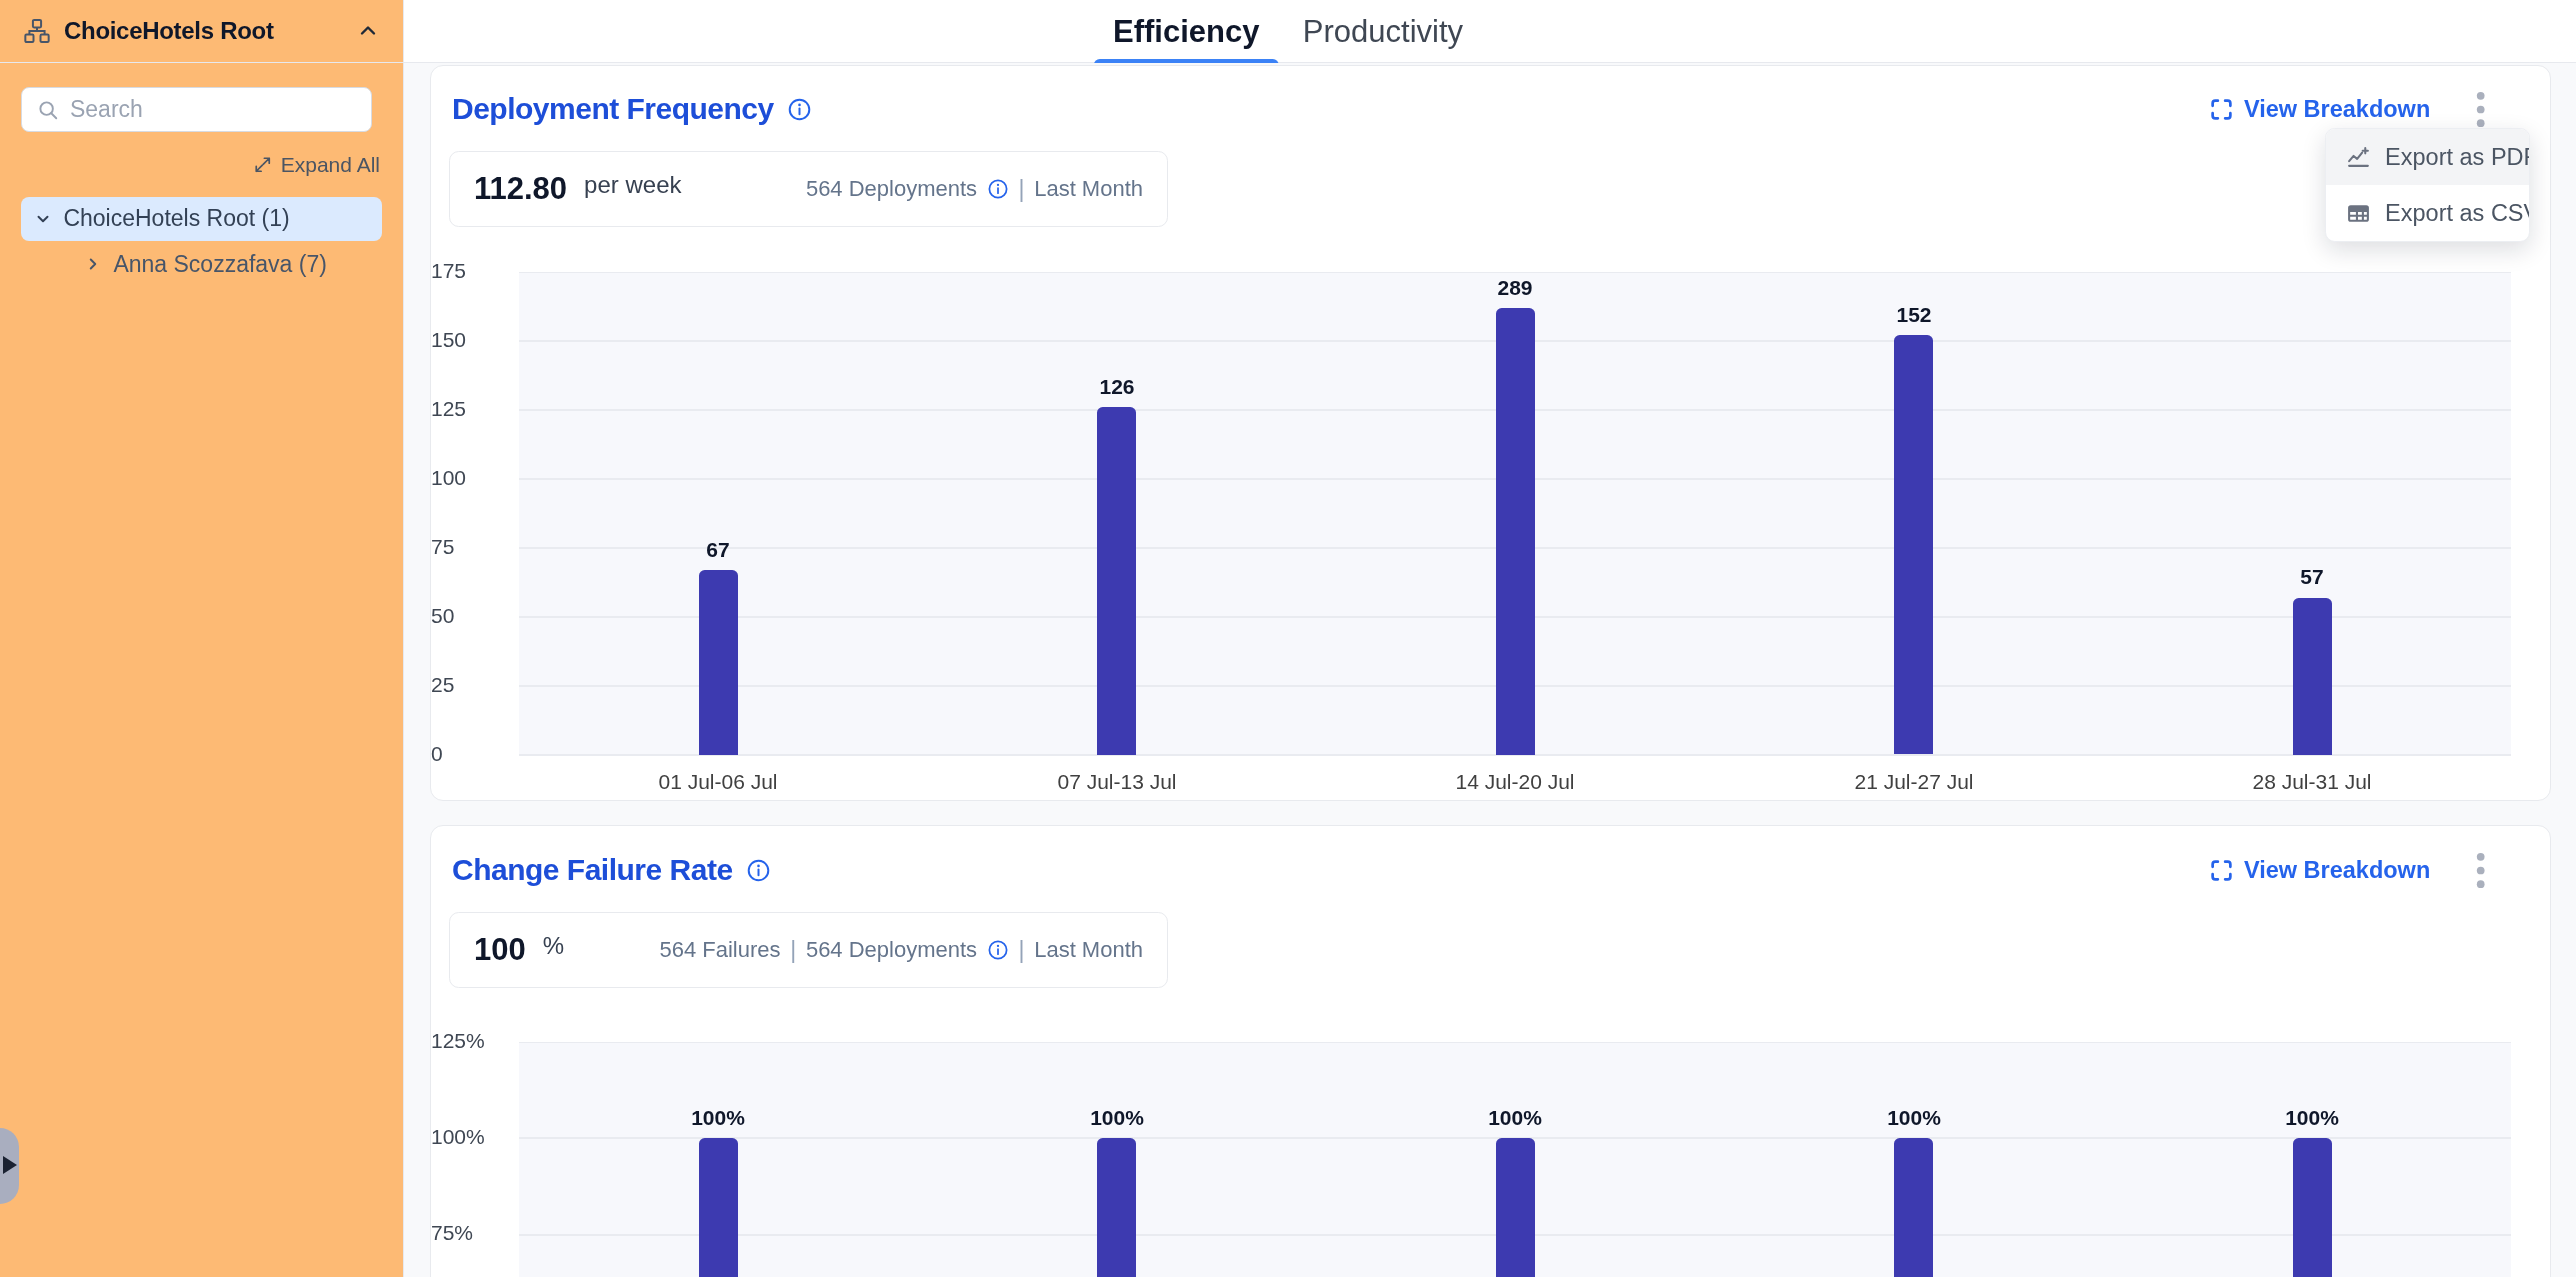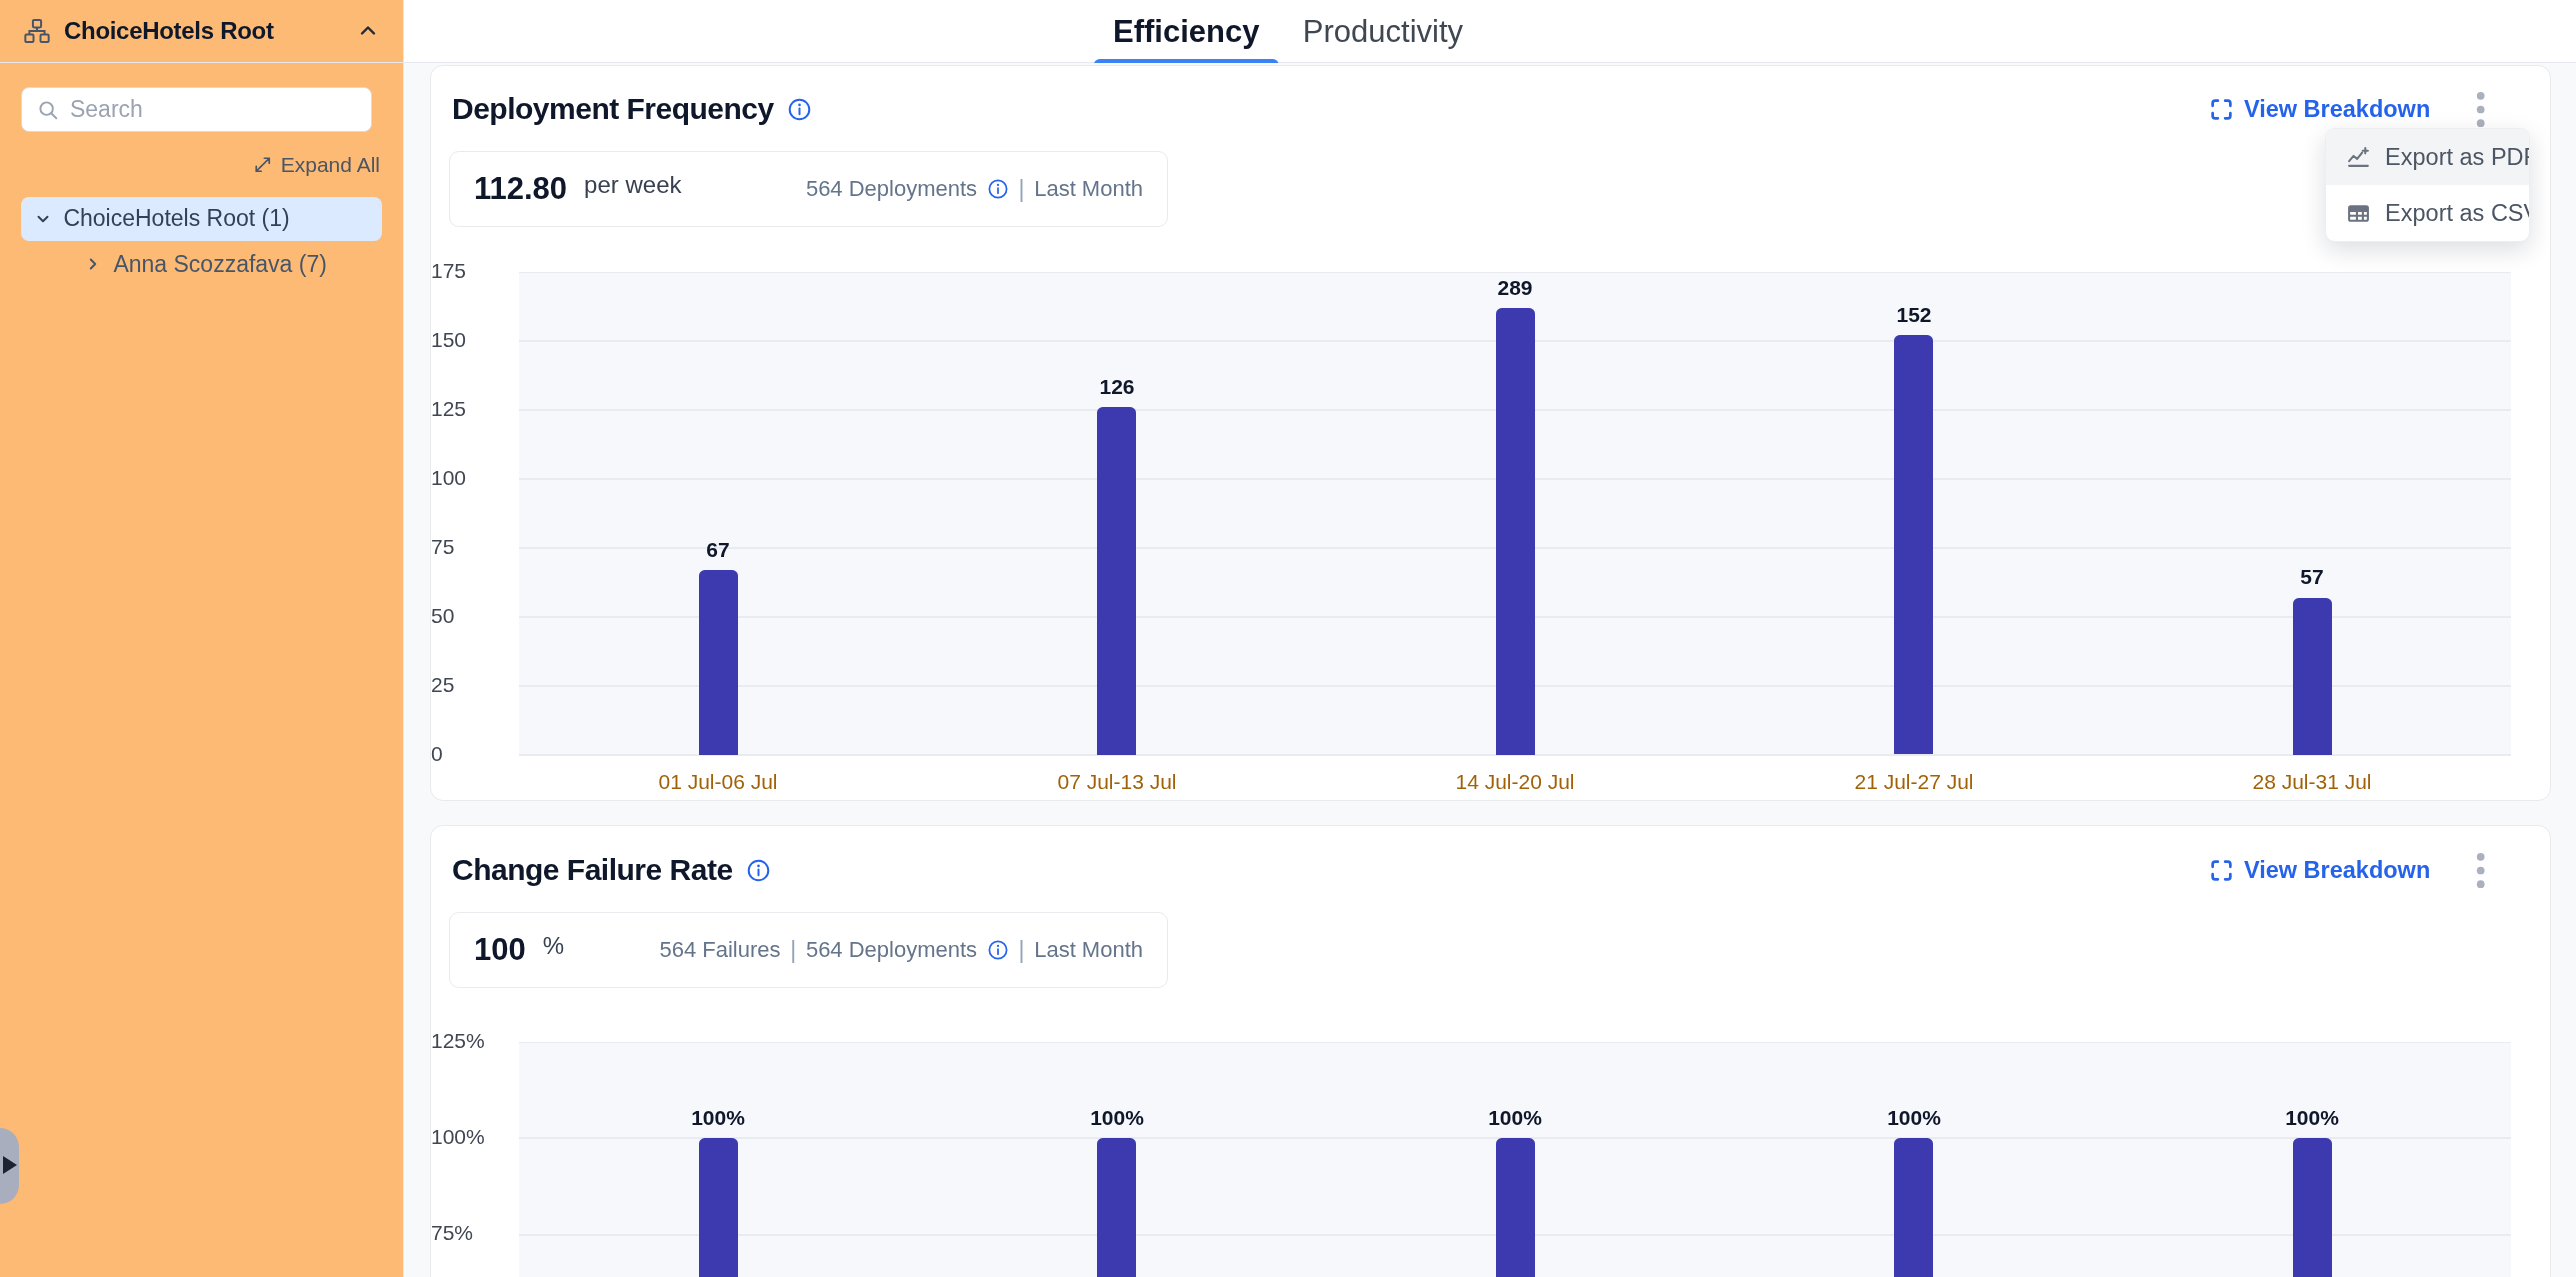--- a/index.html
+++ b/index.html
@@ -48,21 +48,21 @@
   .tab.active::after { content:""; position:absolute; left:-16px; right:-16px; bottom:-1.6px;
     height:5.7px; background:#3b82f6; border-radius:6.5px 6.5px 0 0; }
 
   .content { position:absolute; top:63px; left:0; right:0; bottom:0; background:#f8f9fb;
     padding:1.6px 25px 0 26px; display:flex; flex-direction:column; gap:24px; }
 
   .card { background:#fff; border:1.6px solid #e8eaee; border-radius:13px; position:relative; }
   .card.df { height:760px; }
   .card.cfr { height:730px; }
   .card-head { display:flex; align-items:center; padding:21px 60px 0 21px; }
-  .card-title { font-size:30px; font-weight:bold; color:#0f172a; letter-spacing:-0.5px; }
+  .card-title { font-size:30px; font-weight:bold; color:#1d4ed8; letter-spacing:-0.5px; }
   .title-info { margin-left:13px; cursor:pointer; }
   .head-spacer { flex:1; }
   .view-breakdown { display:flex; align-items:center; gap:9.7px; color:#2563eb;
     font-size:23.5px; font-weight:bold; cursor:pointer; margin-right:42px; white-space:nowrap; }
   .kebab { cursor:pointer; padding:3.2px; }
 
   .stat-box { margin:19.5px 0 0 18px; width:719px; height:76px; border:1.6px solid #e8eaee;
     border-radius:9.7px; display:flex; align-items:center; justify-content:space-between;
     padding:0 24px; background:#fff; }
   .stat-left { display:flex; align-items:flex-start; gap:17px; }
@@ -74,21 +74,21 @@
   
   .chart { position:relative; width:100%; }
   .chart.df-chart { margin-top:45px; height:528px; }
   .chart.cfr-chart { margin-top:54px; height:373px; }
   .plot { position:absolute; background:#f7f8fc; overflow:visible; }
   .gridline { position:absolute; left:0; right:0; height:1.6px; background:#e9ebf0; }
   .ytick { position:absolute; left:0; text-align:left; font-size:21px; color:#3f4753; }
   .bar { position:absolute; border-radius:5.7px 5.7px 0 0; }
   .bar-label { position:absolute; width:130px; text-align:center; font-size:21px;
     font-weight:bold; color:#0f172a; }
-  .xtick { position:absolute; width:260px; text-align:center; font-size:21px; color:#a16207; }
+  .xtick { position:absolute; width:260px; text-align:center; font-size:21px; color:#404040; }
 
   
   .export-menu { position:absolute; left:2325px; top:128px; width:205px; z-index:20;
     background:#fff; border:0.8px solid #eceef2; border-radius:9.7px;
     box-shadow:0 8px 24px rgba(15,23,42,0.14); overflow:hidden; }
   .menu-item { height:56px; display:flex; align-items:center; gap:14.6px; padding:0 19.5px;
     font-size:23.5px; color:#4b5563; cursor:pointer; white-space:nowrap; }
   .menu-item.highlight { background:#f3f4f6; }
 </style>
 </head>

